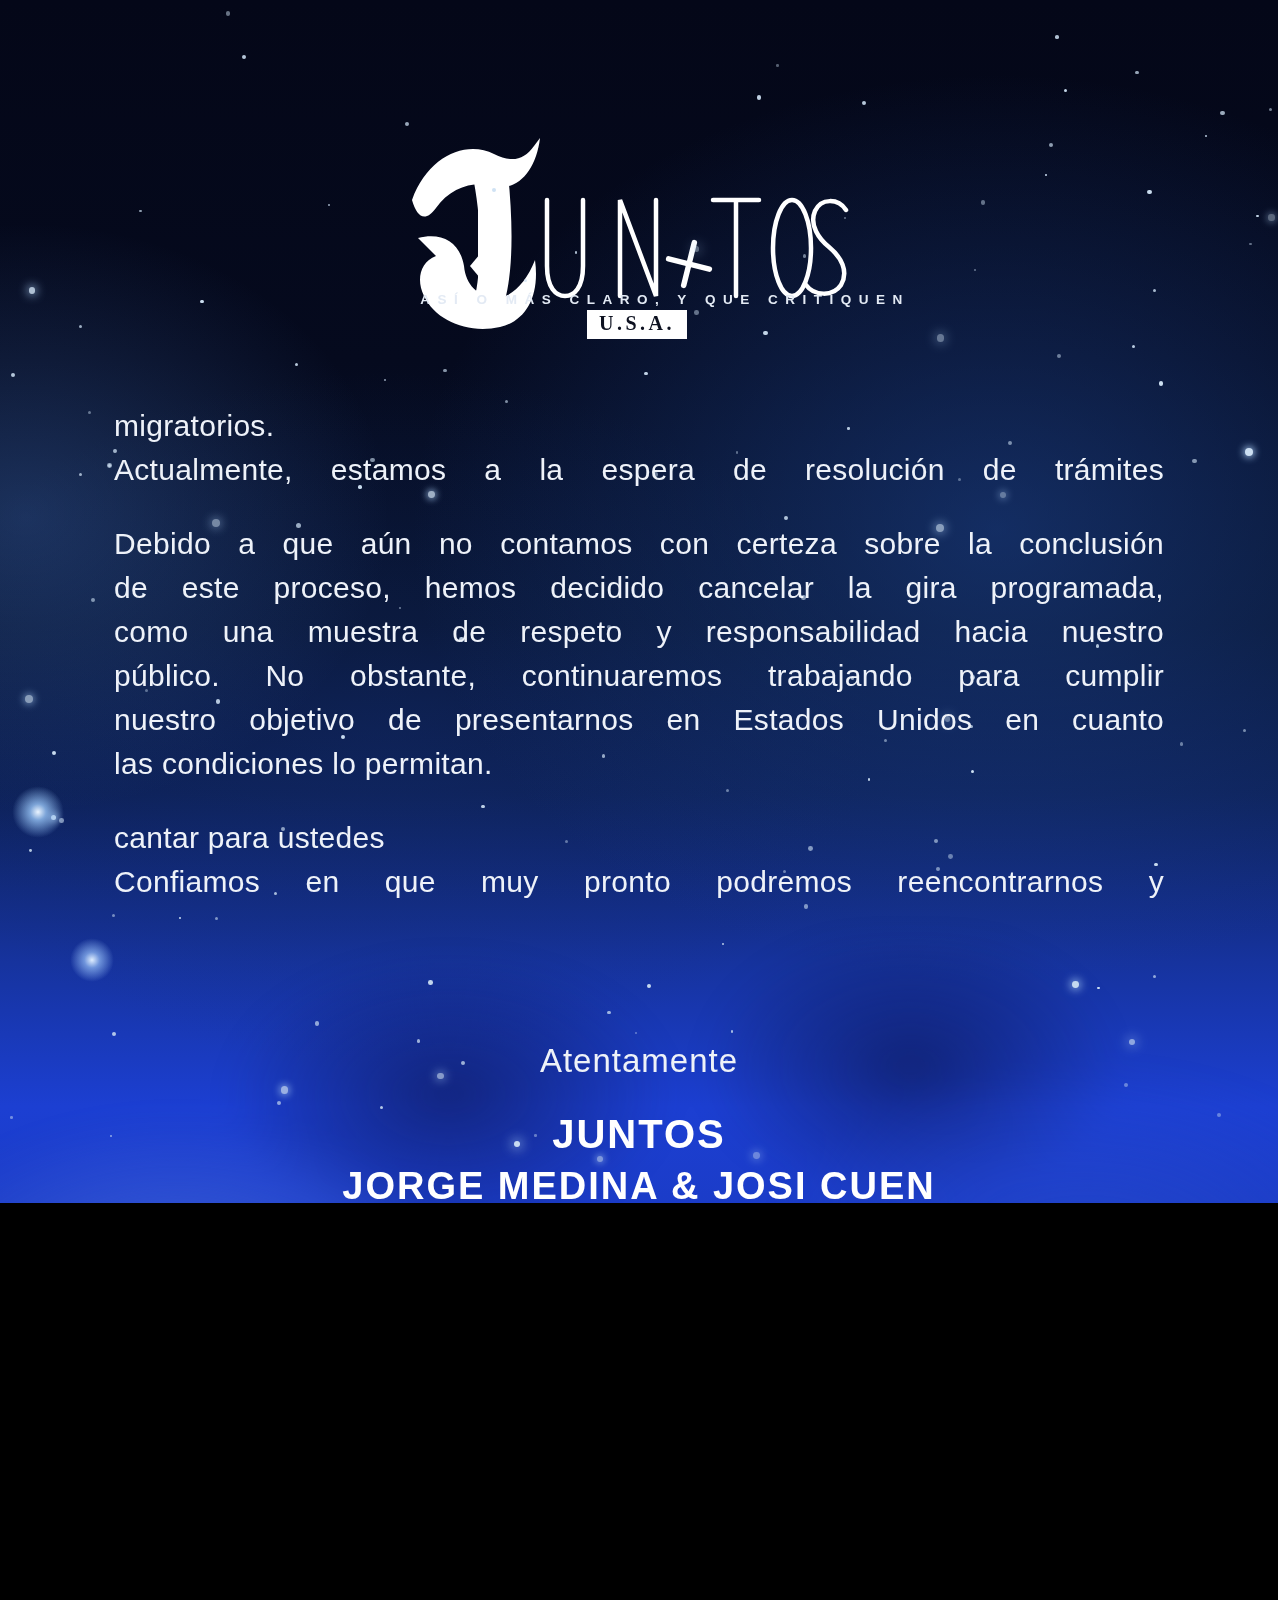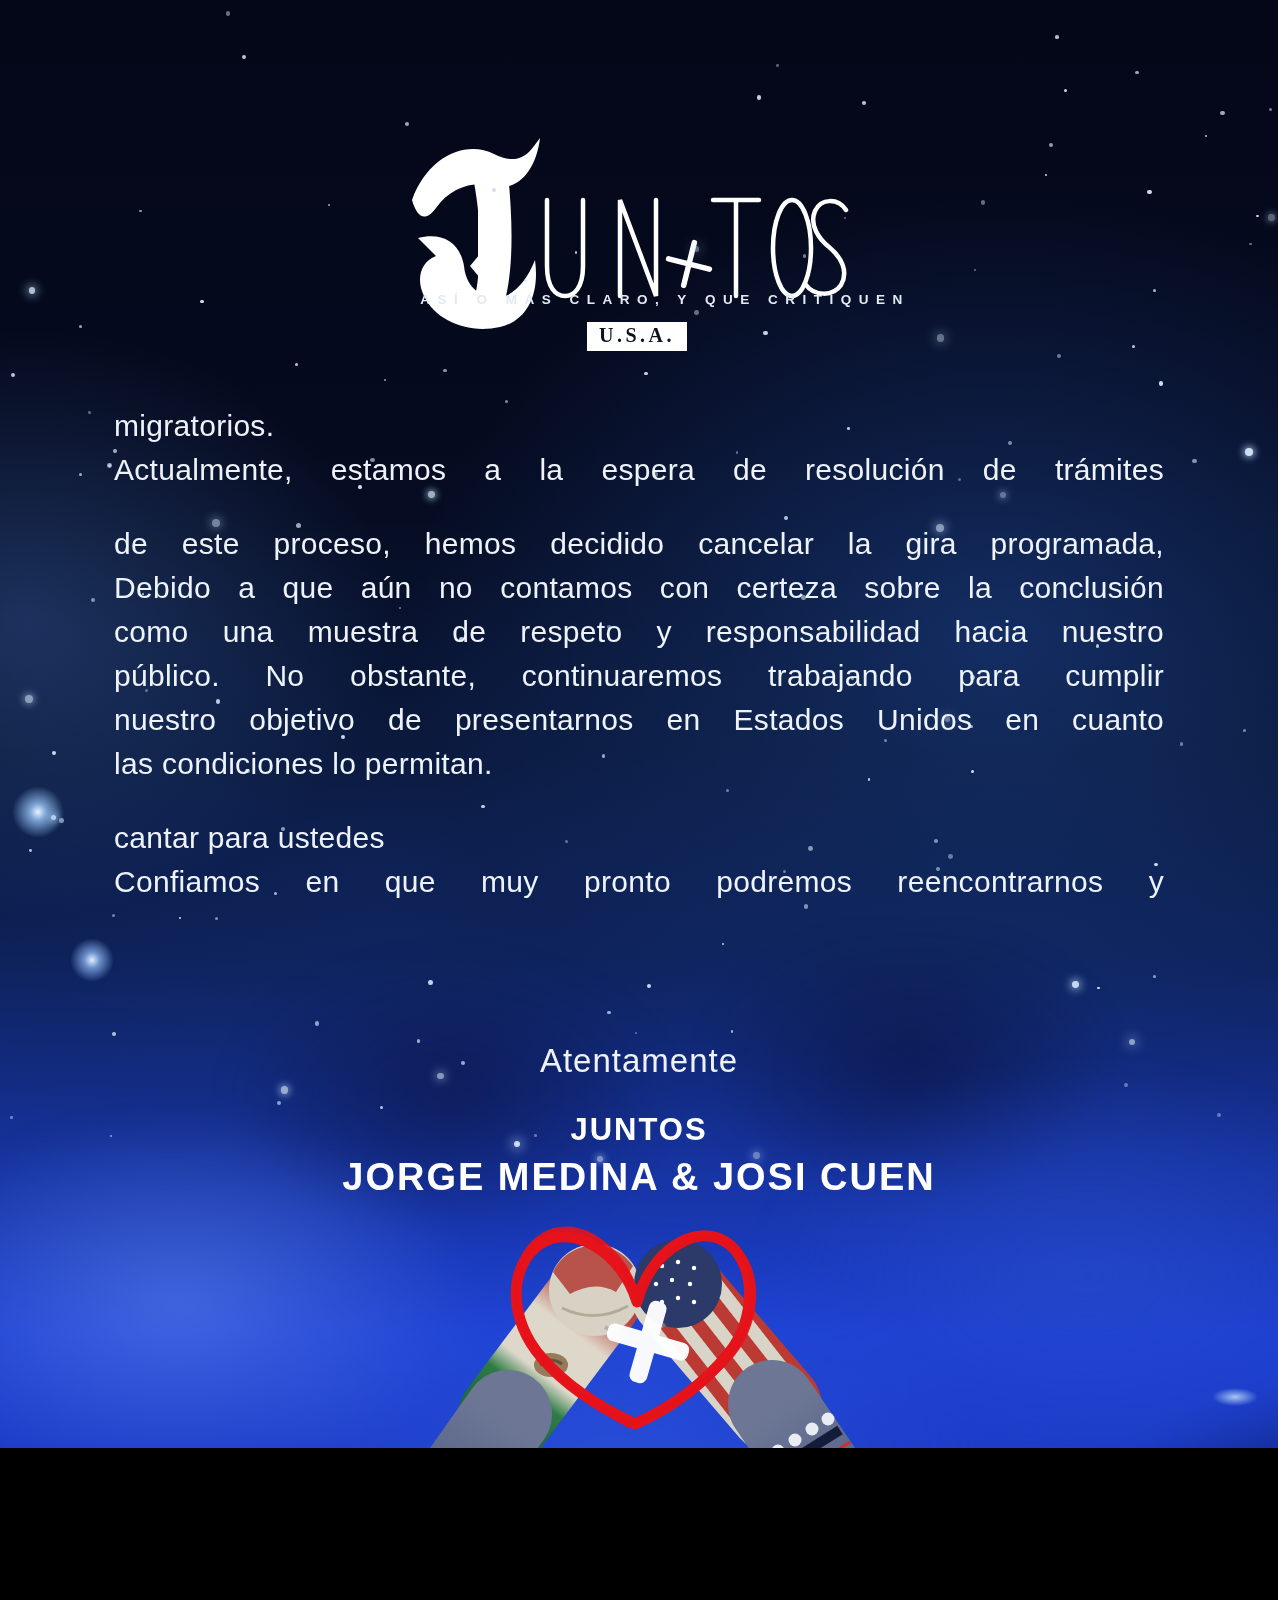--- a/index.html
+++ b/index.html
@@ -1,17 +1,17 @@
 <!DOCTYPE html>
 <html><head>
 <meta charset="utf-8">
 <style>
   html,body{margin:0;padding:0;background:#000;}
   .canvas{
-    position:relative;width:1278px;height:1448px;overflow:hidden;
+    position:relative;width:1278px;height:1203px;overflow:hidden;
     background:#040718;
     font-family:"Liberation Sans",sans-serif;
     -webkit-font-smoothing:antialiased;
   }
   
   .bg{
     position:absolute;inset:0;z-index:0;
     background:
       radial-gradient(900px 700px at 78% 44%, rgba(32,74,156,.50), rgba(32,74,156,0) 65%),
       radial-gradient(520px 420px at 2% 43%, rgba(72,122,205,.32), rgba(72,122,205,0) 70%),
@@ -35,41 +35,41 @@
   .star{position:absolute;border-radius:50%;}
   .flare{position:absolute;border-radius:50%;z-index:2;pointer-events:none;}
   .logo-svg{position:absolute;left:408px;top:138px;}
   .visually-hidden{position:absolute;width:1px;height:1px;overflow:hidden;clip:rect(0 0 0 0);white-space:nowrap;}
   .tagline{
     position:absolute;left:665px;top:292px;transform:translateX(-50%);
     z-index:3;color:#e3eaf4;font-size:13.5px;font-weight:600;
     letter-spacing:7.5px;white-space:nowrap;
   }
   .usa-badge{
-    position:absolute;left:637px;top:322px;transform:translateX(-50%);
+    position:absolute;left:637px;top:310px;transform:translateX(-50%);
     z-index:3;background:#ffffff;color:#0d1120;
     font-family:"Liberation Serif",serif;font-weight:700;
     font-size:20px;letter-spacing:3.5px;padding:2px 12px 4px 12px;white-space:nowrap;
   }
   
   .message{position:absolute;left:114px;top:404px;width:1050px;z-index:3;color:#f2f5fa;}
   .msg-heading{
     font-size:32px;font-weight:700;letter-spacing:.4px;line-height:40px;
     margin:0 0 30px 0;color:#ffffff;
   }
   .para{margin:0 0 30px 0;}
   .jline{
     font-size:30px;line-height:44px;letter-spacing:.3px;
     text-align:justify;text-align-last:justify;color:#eef2f9;
   }
   .jline.last{text-align-last:left;}
   
   .signature{position:absolute;left:0;width:1278px;top:1042px;z-index:3;text-align:center;color:#ffffff;}
   .sig-closing{font-size:33px;letter-spacing:1px;color:#eef2f8;margin:0 0 32px 0;}
-  .sig-band{font-size:31px;font-weight:700;letter-spacing:2px;margin:0 0 8px 0;}
+  .sig-band{font-size:40px;font-weight:700;letter-spacing:2px;margin:0 0 8px 0;}
   .sig-members{font-size:38px;font-weight:700;letter-spacing:2px;margin:0;}
   
   .artwork{position:absolute;left:250px;top:1162px;z-index:3;}
 </style>
 </head>
 <body>
 
 <div class="canvas">
   <div class="bg"></div>
   <div class="smoke"></div>
@@ -265,22 +265,22 @@
   <div class="usa-badge">U.S.A.</div>
 
   <div class="message">
 
     <div class="para">
       <div class="jline last">migratorios.</div>
       <div class="jline">Actualmente, estamos a la espera de resolución de trámites</div>
     </div>
 
     <div class="para">
+      <div class="jline">Debido a que aún no contamos con certeza sobre la conclusión</div>
       <div class="jline">de este proceso, hemos decidido cancelar la gira programada,</div>
-      <div class="jline">Debido a que aún no contamos con certeza sobre la conclusión</div>
       <div class="jline">como una muestra de respeto y responsabilidad hacia nuestro</div>
       <div class="jline">público. No obstante, continuaremos trabajando para cumplir</div>
       <div class="jline">nuestro objetivo de presentarnos en Estados Unidos en cuanto</div>
       <div class="jline last">las condiciones lo permitan.</div>
     </div>
 
     <div class="para">
       <div class="jline last">cantar para ustedes</div>
       <div class="jline">Confiamos en que muy pronto podremos reencontrarnos y</div>
     </div>

